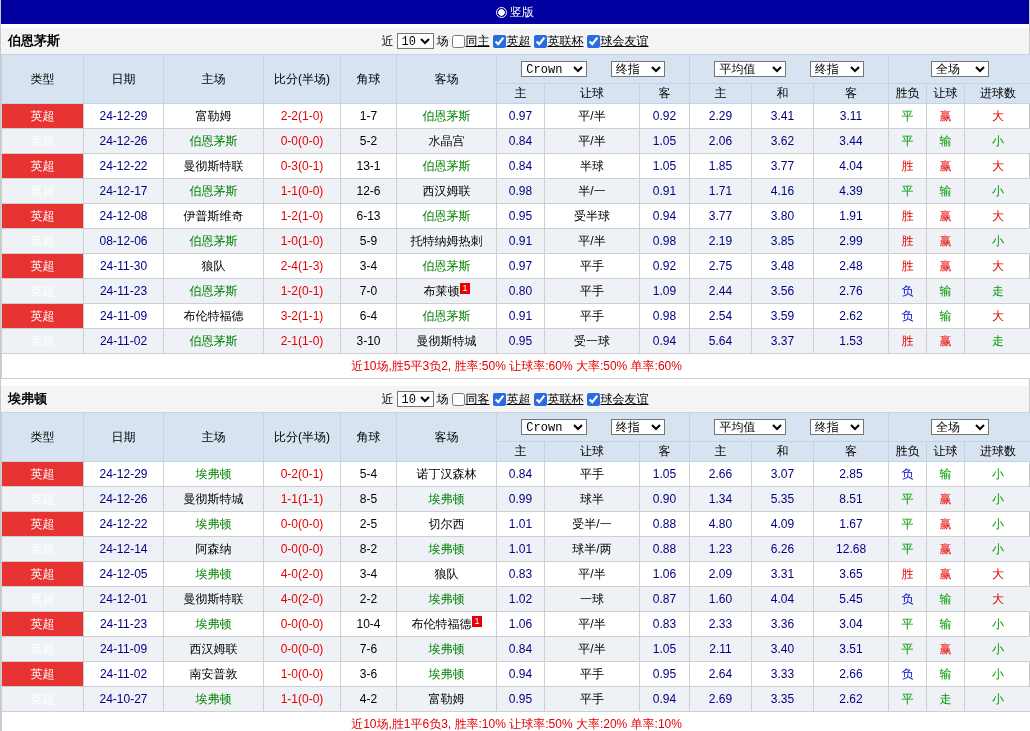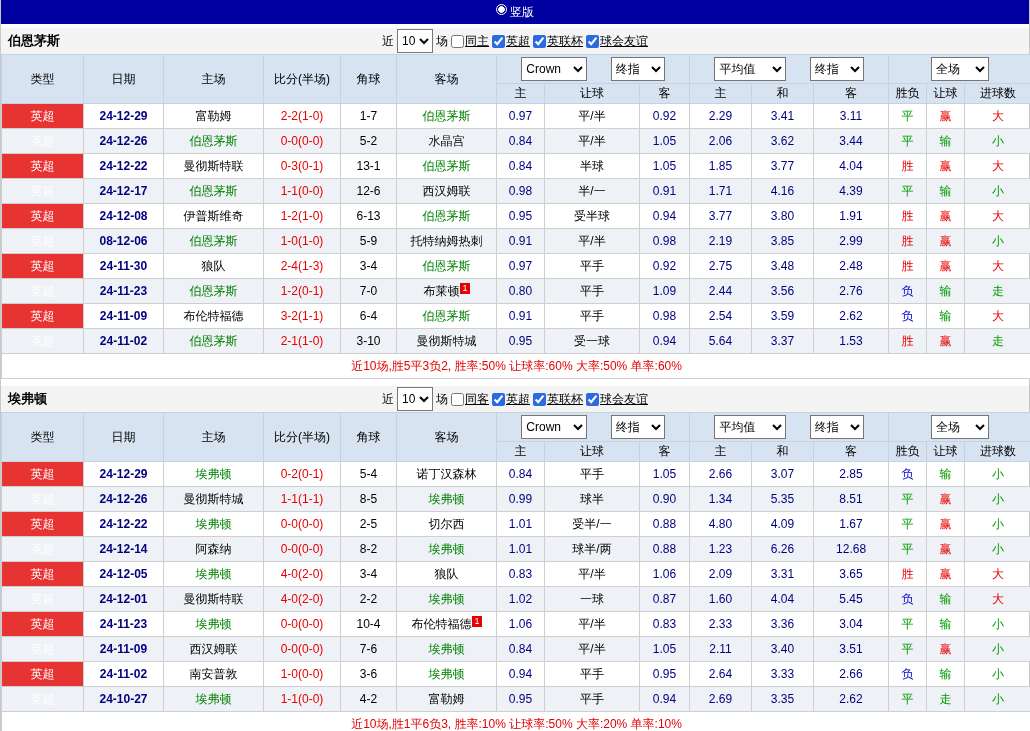--- a/index.html
+++ b/index.html
@@ -9,55 +9,55 @@
     background: #fff;
   }
   .page { width: 1030px; min-height: 731px; background: #fff; border: 1px solid #c8c8c8; border-top: none; }
 
   
   .topbar {
     height: 24px; background: #0000a0;
     display: flex; align-items: center; justify-content: center; gap: 16px; flex-direction: column;
   }
   .topbar .title { color: #fff; font-weight: bold; font-size: 14px; letter-spacing: 1px; }
-  .topbar label { color: #fff; font-size: 12px; display: inline-flex; cursor: pointer; }
+  .topbar label { color: #fff; font-size: 12px; display: inline-flex; align-items: center; cursor: pointer; }
   .topbar input[type=radio] {
     appearance: none; -webkit-appearance: none;
     width: 11px; height: 11px; border: 1px solid #fff; border-radius: 50%;
     background: transparent; margin-right: 3px; cursor: pointer;
   }
   .topbar input[type=radio]:checked { background: radial-gradient(circle, #fff 0 3px, transparent 3.5px); }
 
   
   .section { margin-top: 4px; }
   .section + .section { margin-top: 7px; }
   .section-bar {
     position: relative; height: 26px; background: #f4f4f4;
     display: flex; align-items: center; justify-content: center;
   }
   .team-name { position: absolute; left: 7px; top: 0; line-height: 26px; font-weight: bold; font-size: 13px; color: #000; }
   .filter { display: flex; align-items: center; gap: 3px; font-size: 12px; color: #000; }
   .filter label { display: inline-flex; align-items: center; gap: 1px; cursor: pointer; text-decoration: underline; }
   .filter input[type=checkbox] { width: 13px; height: 13px; accent-color: #2b6be0; cursor: pointer; }
   select {
-    font-size: 12px; height: 24px; border: 1px solid #767676; background: #fff;
-    font-family: Liberation Sans, sans-serif;
+    font-size: 12px; height: 16px; border: 1px solid #767676; background: #fff;
+    font-family: Liberation Mono, monospace;
   }
 
   
   table { width: 1030px; table-layout: fixed; border-collapse: collapse; text-align: center; font-size: 12px; }
   th, td { border: 1px solid #cfcfcf; padding: 0 1px; overflow: hidden; white-space: nowrap; }
   thead th { background: #d7e3f1; font-weight: normal; color: #000; border-color: #c3d3e4; }
   thead tr.h1 th { height: 29px; }
   thead tr.h2 th { height: 20px; }
   .sel-cell select { margin: 0 10px; }
   tbody td { height: 25px; color: #000; }
   tbody tr:nth-child(even) td { background: #eef1f5; }
   tbody td.league { background: #e83333; color: #fff; }
-  td.date { color: #000080; font-weight: bold; }
+  td.date { color: #000080; }
   td.team { color: #000; }
   td.team.focus { color: #008000; }
   td.score { color: #e60000; }
   td.odds { color: #000080; }
   td.handicap { color: #000; }
   .c-red { color: #e60000; }
   .c-green { color: #009900; }
   .c-blue { color: #0000d0; }
   .badge {
     display: inline-block; background: #e60000; color: #fff;

